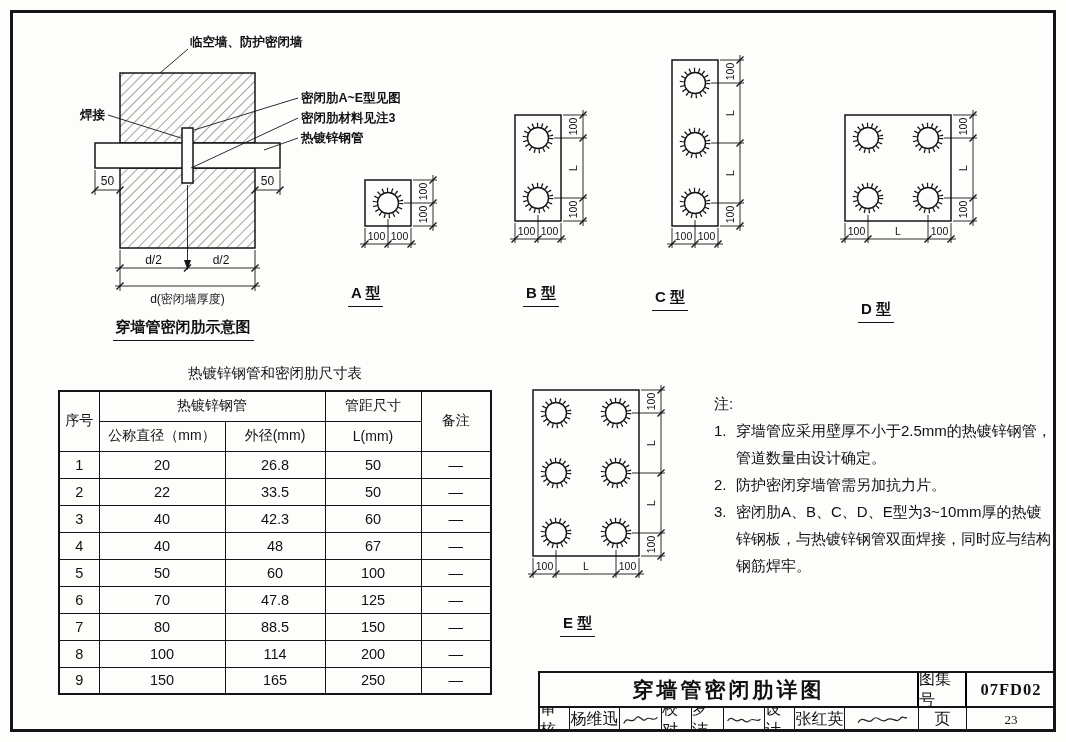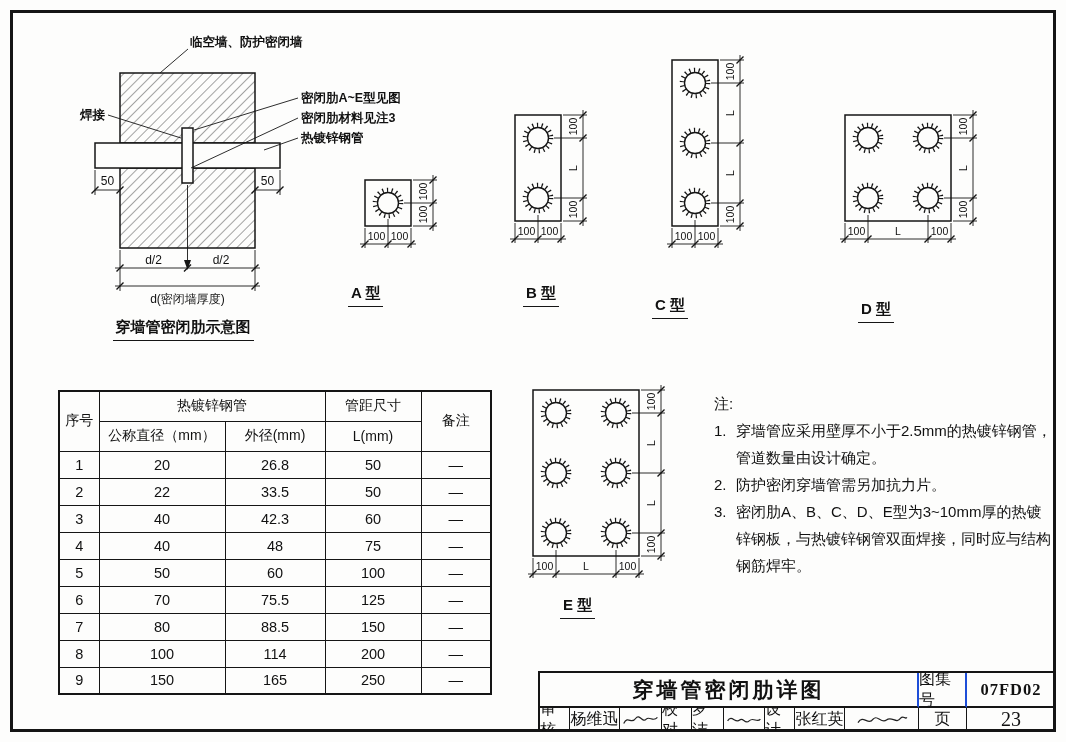--- a/index.html
+++ b/index.html
@@ -25,26 +25,26 @@
   .dims tr.h td{height:30px;font-size:14px}
   .notes{position:absolute;left:714px;top:390px;width:338px;font-size:15px;line-height:1.8}
   .note-item{display:flex}
   .note-num{flex:0 0 22px}
   .note-text{flex:1}
   .tblock{position:absolute;left:538px;top:671px;width:515px;height:58px;border-left:2.5px solid #151515;border-top:2.5px solid #151515;display:flex;flex-direction:column;background:#fdfdfc}
   .tb-row{display:flex}
   .tb-r1{height:35px;flex:0 0 35px}
   .tb-r2{height:23px;flex:0 0 23px}
   .tb-cell{display:flex;align-items:center;justify-content:center;border-right:1.4px solid #151515;height:100%;overflow:hidden}
-  .tb-r1 .tb-cell{border-bottom:2px solid #151515;border-right:2px solid #1d4ed8}
+  .tb-r1 .tb-cell{border-bottom:2px solid #151515;border-right:2px solid #000000}
   .tb-cell.last{border-right:none}
   .tb-title{font-size:21px;font-weight:bold;letter-spacing:3px}
   .tb-small{font-size:16px}
   .atlas-no{font-family:"Liberation Serif","DejaVu Serif",serif;font-weight:bold;font-size:16.5px;letter-spacing:1px}
-  .page-no{font-family:"Liberation Serif","DejaVu Serif",serif;font-size:20px}
+  .page-no{font-family:"Liberation Serif","DejaVu Serif",serif;font-size:13px}
 </style>
 </head>
 <body>
 
 <div class="page">
   <div class="frame"></div>
 
   <svg class="abs" style="left:50px;top:18px" width="360" height="330" viewBox="0 0 360 330">
     <defs>
       <pattern id="hatch" width="7" height="7" patternUnits="userSpaceOnUse" patternTransform="rotate(45)">
@@ -129,21 +129,21 @@
     <path class="tick" d="M14.5,197.5 L21.5,190.5 M37.5,197.5 L44.5,190.5 M60.5,197.5 L67.5,190.5"></path>
     <text class="dimtxt" x="29.5" y="190">100</text>
     <text class="dimtxt" x="52.5" y="190">100</text>
     <path class="thin" d="M66,10 H90 M57,33 H90 M57,93 H90 M57,153 H90 M66,176 H90 M86,5 V181"></path>
     <path class="tick" d="M82.5,13.5 L89.5,6.5 M82.5,36.5 L89.5,29.5 M82.5,96.5 L89.5,89.5 M82.5,156.5 L89.5,149.5 M82.5,179.5 L89.5,172.5"></path>
     <text class="dimtxt" transform="translate(80 21.5) rotate(-90)">100</text>
     <text class="dimtxt" transform="translate(80 63) rotate(-90)">L</text>
     <text class="dimtxt" transform="translate(80 123) rotate(-90)">L</text>
     <text class="dimtxt" transform="translate(80 164.5) rotate(-90)">100</text>
   </svg>
-  <div class="typelabel" style="left:652px;top:296px"><span>C 型</span></div>
+  <div class="typelabel" style="left:652px;top:288px"><span>C 型</span></div>
 
   <svg class="abs" style="left:827px;top:103px" width="182" height="172" viewBox="0 0 182 172">
     <rect class="lnw" x="18" y="12" width="106" height="106"></rect>
     <circle class="ln" cx="41" cy="35" r="10.5"></circle>
     <circle class="serr" cx="41" cy="35" r="13"></circle>
     <circle class="ln" cx="101" cy="35" r="10.5"></circle>
     <circle class="serr" cx="101" cy="35" r="13"></circle>
     <circle class="ln" cx="41" cy="95" r="10.5"></circle>
     <circle class="serr" cx="41" cy="95" r="13"></circle>
     <circle class="ln" cx="101" cy="95" r="10.5"></circle>
@@ -180,22 +180,23 @@
     <text class="dimtxt" x="29.5" y="190">100</text>
     <text class="dimtxt" x="71" y="190">L</text>
     <text class="dimtxt" x="112.5" y="190">100</text>
     <path class="thin" d="M126,10 H150 M117,33 H150 M117,93 H150 M117,153 H150 M126,176 H150 M146,5 V181"></path>
     <path class="tick" d="M142.5,13.5 L149.5,6.5 M142.5,36.5 L149.5,29.5 M142.5,96.5 L149.5,89.5 M142.5,156.5 L149.5,149.5 M142.5,179.5 L149.5,172.5"></path>
     <text class="dimtxt" transform="translate(140 21.5) rotate(-90)">100</text>
     <text class="dimtxt" transform="translate(140 63) rotate(-90)">L</text>
     <text class="dimtxt" transform="translate(140 123) rotate(-90)">L</text>
     <text class="dimtxt" transform="translate(140 164.5) rotate(-90)">100</text>
   </svg>
-  <div class="typelabel" style="left:560px;top:596px"><span>E 型</span></div>
-
+  <div class="typelabel" style="left:560px;top:614px"><span>E 型</span></div>
+
+  <div class="table-title">热镀锌钢管和密闭肋尺寸表</div>
   <table class="dims">
     <colgroup>
         <col style="width:40px">
         <col style="width:126px">
         <col style="width:100px">
         <col style="width:96px">
         <col style="width:70px">
       </colgroup>
     <tbody>
         <tr class="h">
@@ -227,34 +228,34 @@
       <td>3</td>
           <td>40</td>
           <td>42.3</td>
           <td>60</td>
           <td>—</td>
     </tr>
     <tr>
       <td>4</td>
           <td>40</td>
           <td>48</td>
-          <td>75</td>
+          <td>67</td>
           <td>—</td>
     </tr>
     <tr>
       <td>5</td>
           <td>50</td>
           <td>60</td>
           <td>100</td>
           <td>—</td>
     </tr>
     <tr>
       <td>6</td>
           <td>70</td>
-          <td>75.5</td>
+          <td>47.8</td>
           <td>125</td>
           <td>—</td>
     </tr>
     <tr>
       <td>7</td>
           <td>80</td>
           <td>88.5</td>
           <td>150</td>
           <td>—</td>
     </tr>

